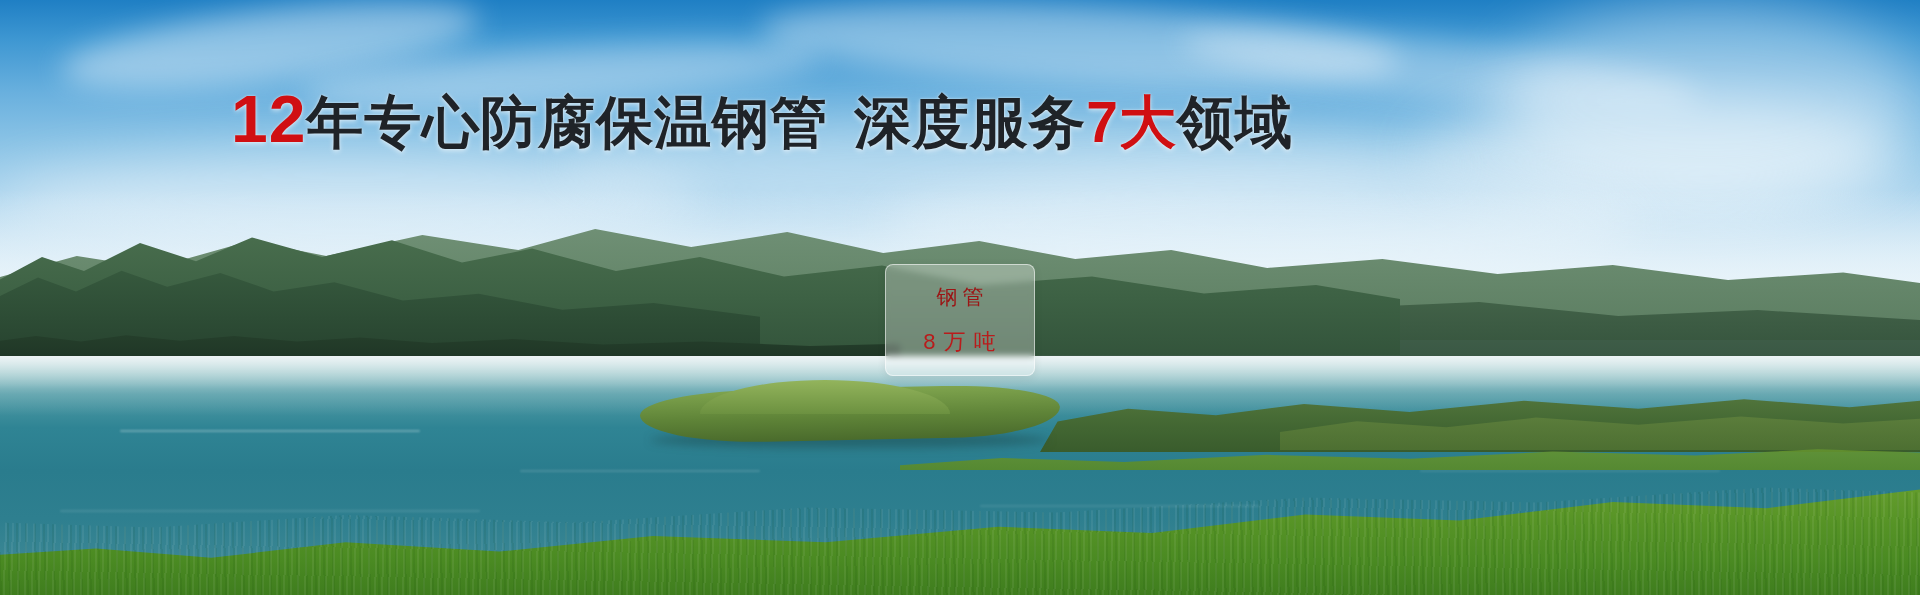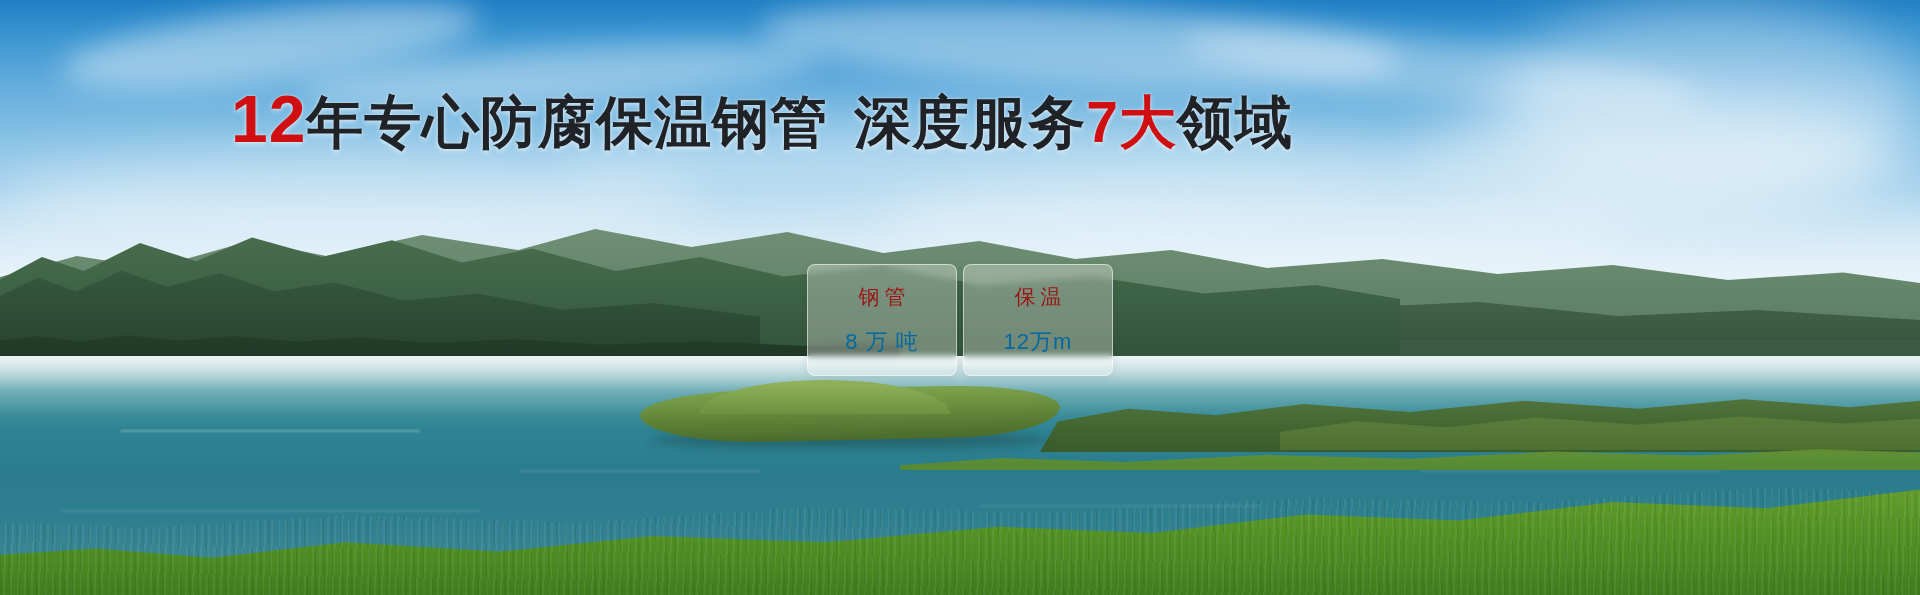--- a/index.html
+++ b/index.html
@@ -161,21 +161,21 @@
     border:1px solid rgba(255,255,255,.55);
     backdrop-filter:blur(3px);
     display:flex;flex-direction:column;align-items:center;justify-content:center;
     box-shadow:0 2px 10px rgba(0,0,0,.07);
   }
   .card-label{
     font-size:21px;color:#9c1515;letter-spacing:5px;
     margin-bottom:16px;text-indent:5px;font-weight:normal;
   }
   .card-value{
-    font-size:22px;color:#0369a1;letter-spacing:1px;white-space:nowrap;
+    font-size:22px;color:#b91c1c;letter-spacing:1px;white-space:nowrap;
   }
   .card-value sup{font-size:13px;vertical-align:super;}
 </style>
 </head>
 <body>
 
 <div class="banner">
 
   <div class="sky"></div>
   <div class="cloud c1"></div>
@@ -222,22 +222,16 @@
   <div class="cards">
 
     <div class="card">
       <div class="card-label">钢管</div>
       <div class="card-value">
         <span>8 万 吨</span><sup></sup>
       </div>
     </div>
 
 
-    <div class="card">
-      <div class="card-label">保温</div>
-      <div class="card-value">
-        <span>12万m</span><sup></sup>
-      </div>
-    </div>
 
   </div>
 
 </div>
 
 </body></html>

